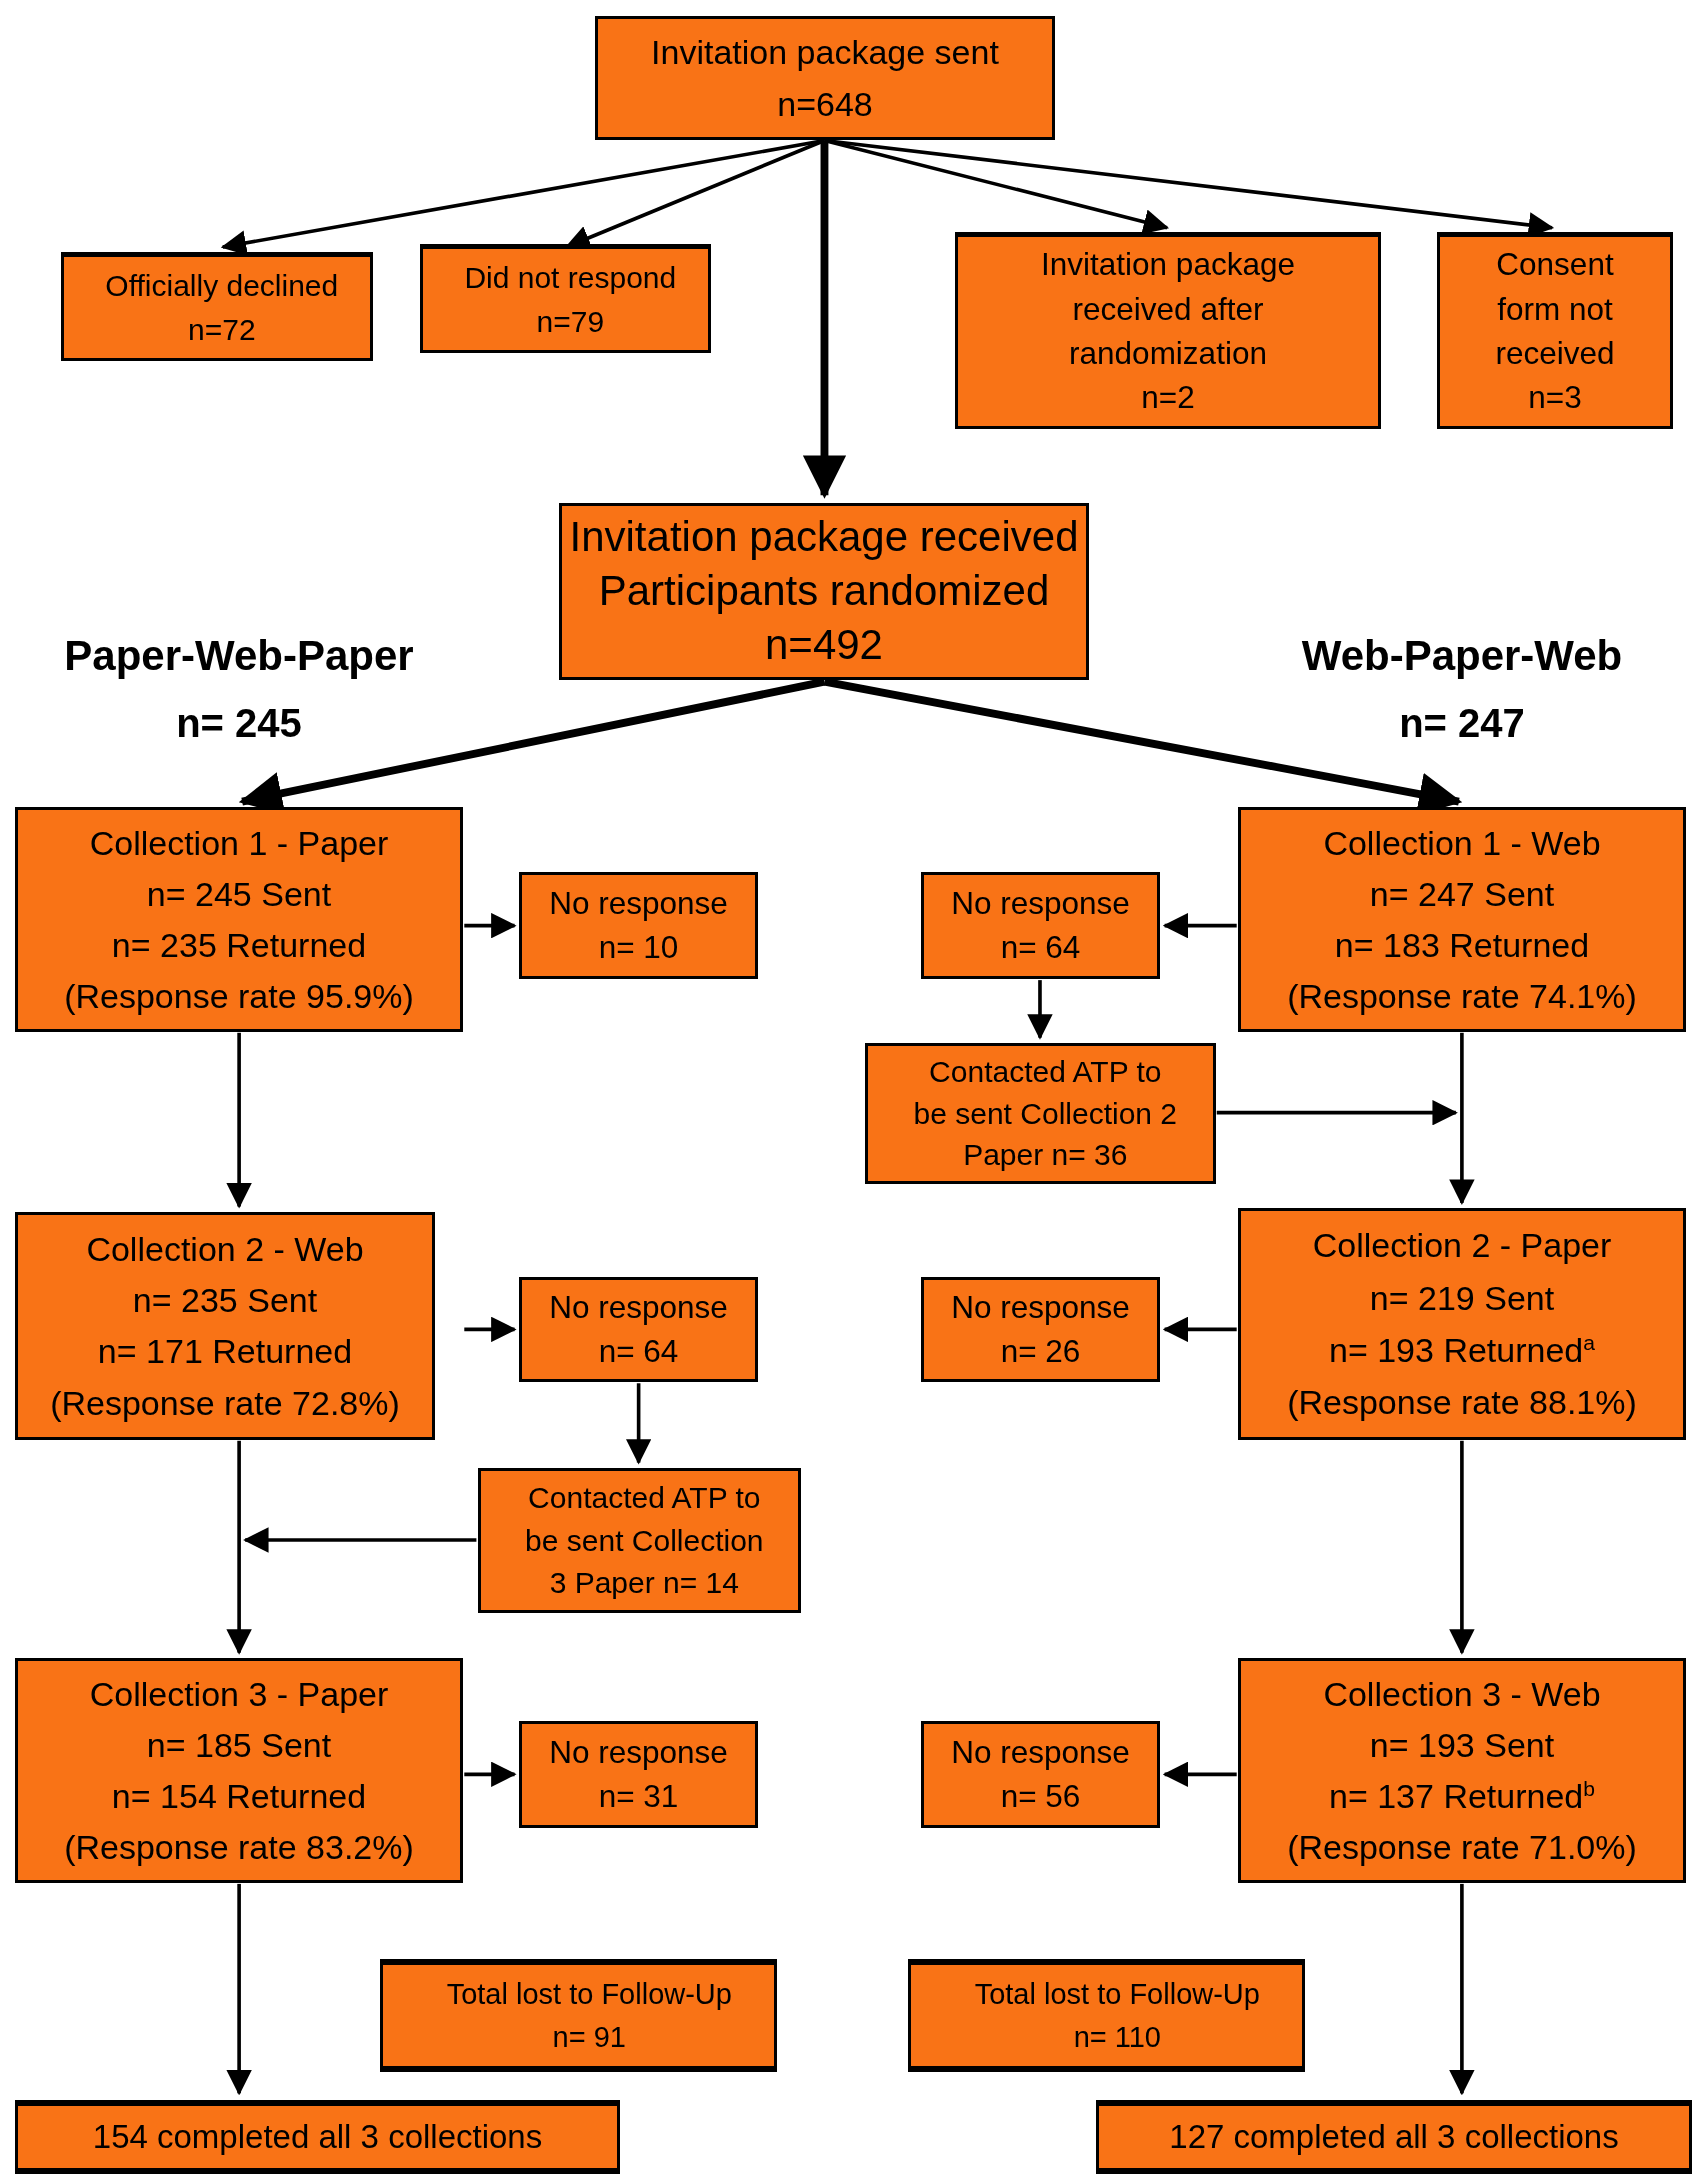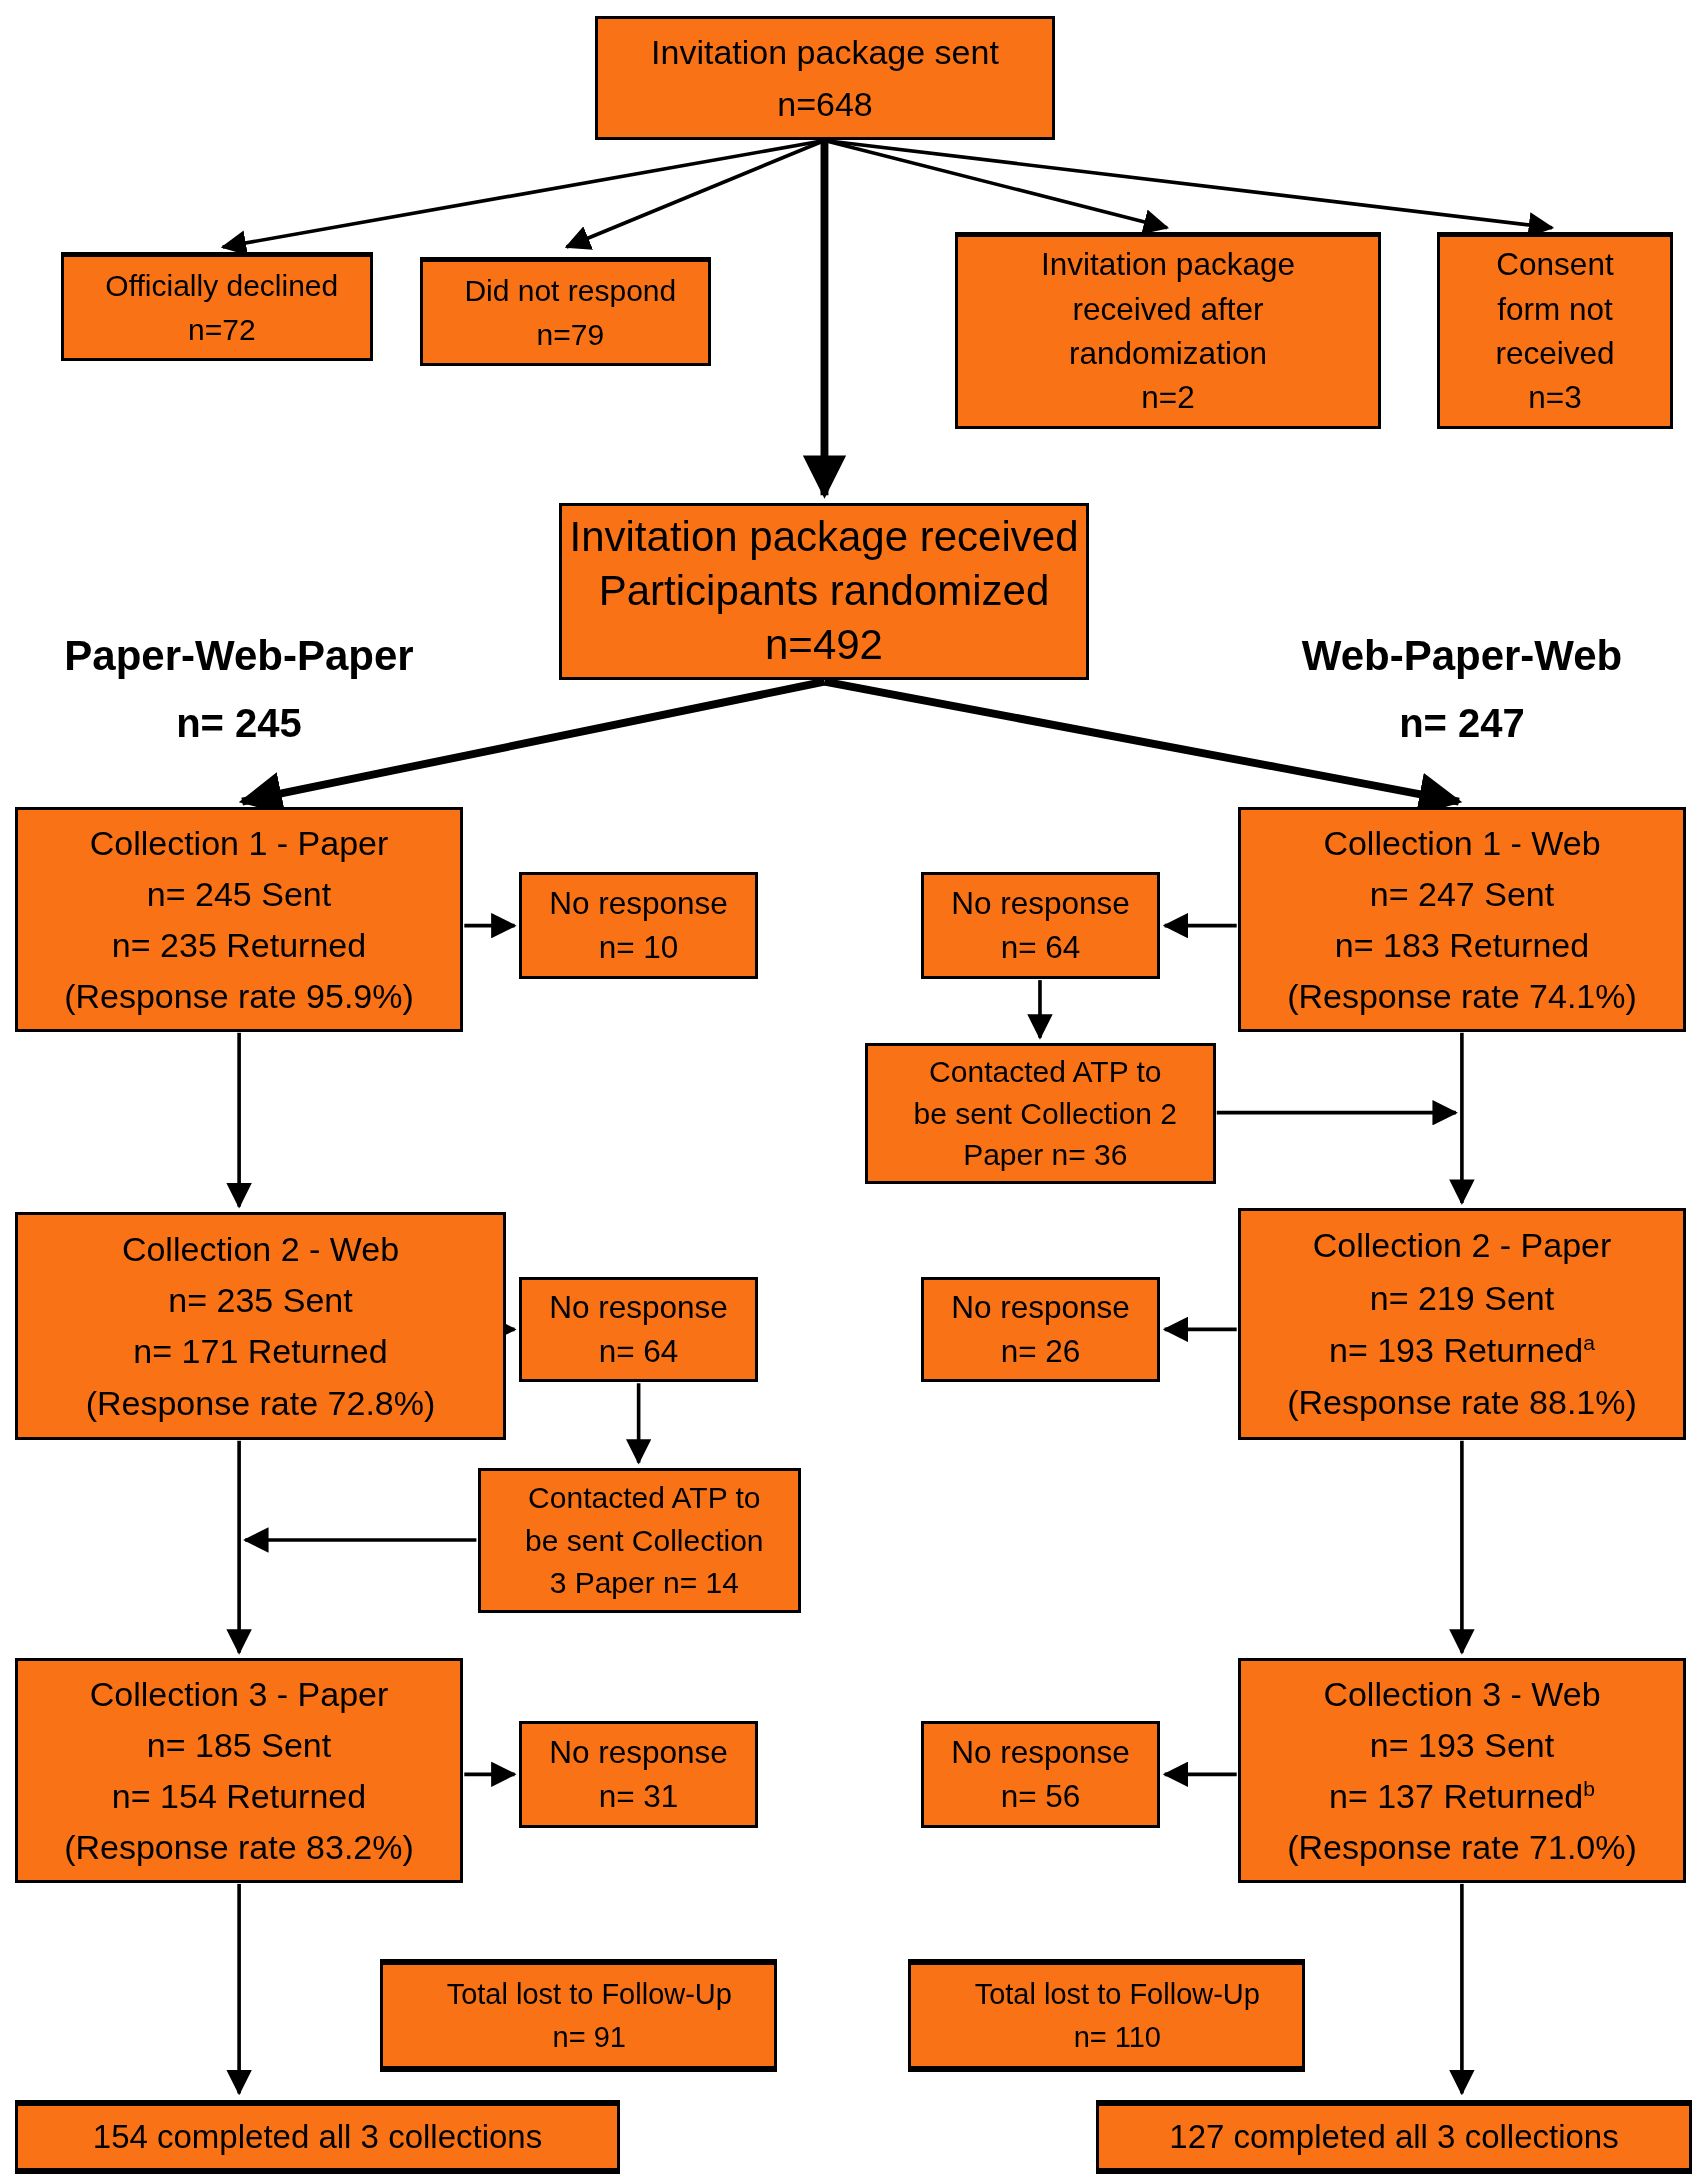--- a/index.html
+++ b/index.html
@@ -79,21 +79,21 @@
 <div class="box f56" style="left:595px;top:16.3px;width:460px;height:124px">
   <div>Invitation package sent</div>
   <div>n=648</div>
 </div>
 
 <div class="box f50 thick-top" style="left:61px;top:252px;width:312px;height:109px">
   <div>Officially declined</div>
   <div>n=72</div>
 </div>
 
-<div class="box f50 thick-top" style="left:420px;top:257px;width:291px;height:109px">
+<div class="box f50 thick-top" style="left:420px;top:244px;width:291px;height:109px">
   <div>Did not respond</div>
   <div>n=79</div>
 </div>
 
 <div class="box f52 thick-top" style="left:955px;top:232px;width:426px;height:197px">
   <div>Invitation package</div>
   <div>received after</div>
   <div>randomization</div>
   <div>n=2</div>
 </div>
@@ -126,21 +126,21 @@
   <div>n= 245 Sent</div>
   <div>n= 235 Returned</div>
   <div>(Response rate 95.9%)</div>
 </div>
 
 <div class="box f52" style="left:519px;top:872px;width:239px;height:107px">
   <div>No response</div>
   <div>n= 10</div>
 </div>
 
-<div class="box f56" style="left:15px;top:1212px;width:491px;height:228px">
+<div class="box f56" style="left:15px;top:1212px;width:420px;height:228px">
   <div>Collection 2 - Web</div>
   <div>n= 235 Sent</div>
   <div>n= 171 Returned</div>
   <div>(Response rate 72.8%)</div>
 </div>
 
 <div class="box f52" style="left:519px;top:1277px;width:239px;height:105px">
   <div>No response</div>
   <div>n= 64</div>
 </div>

